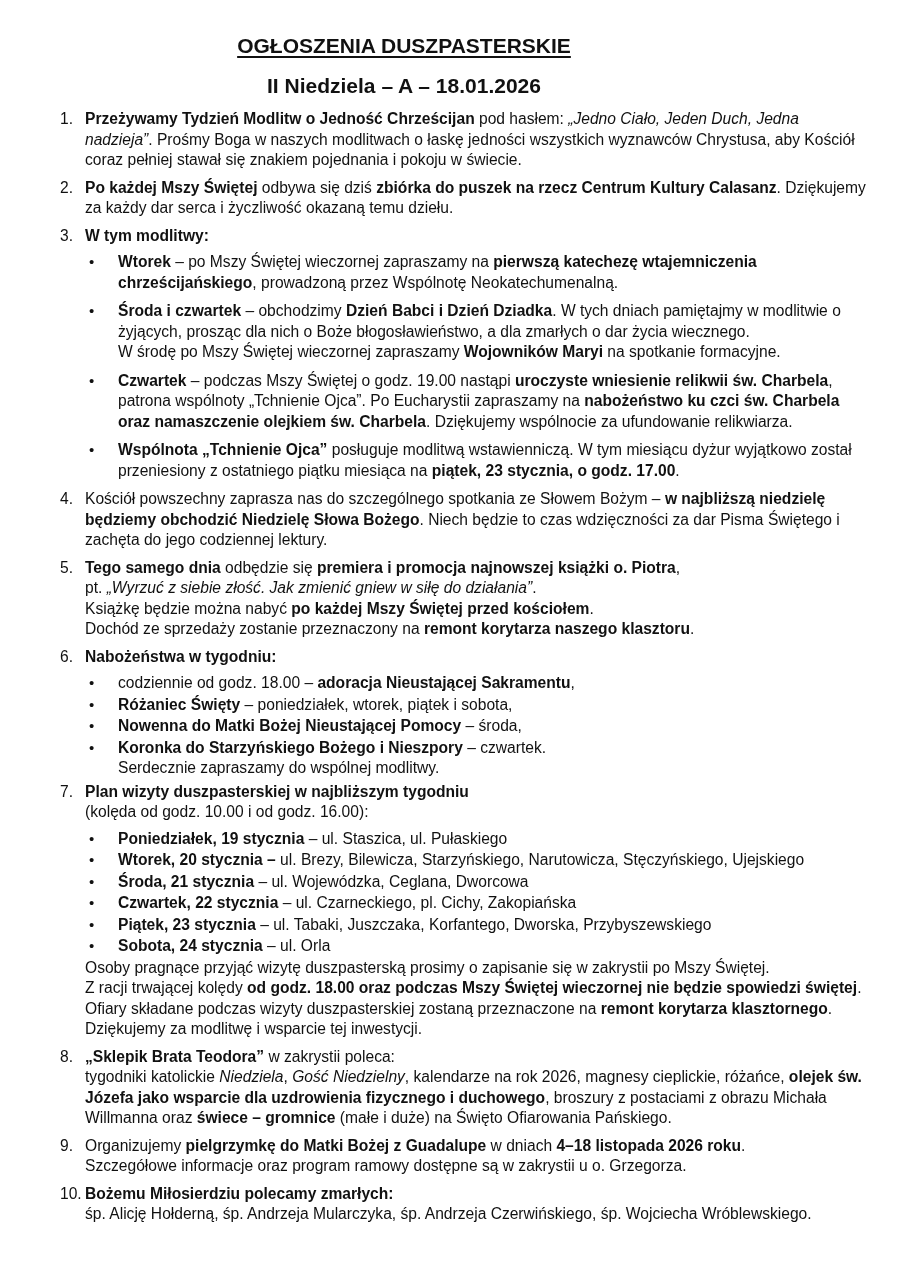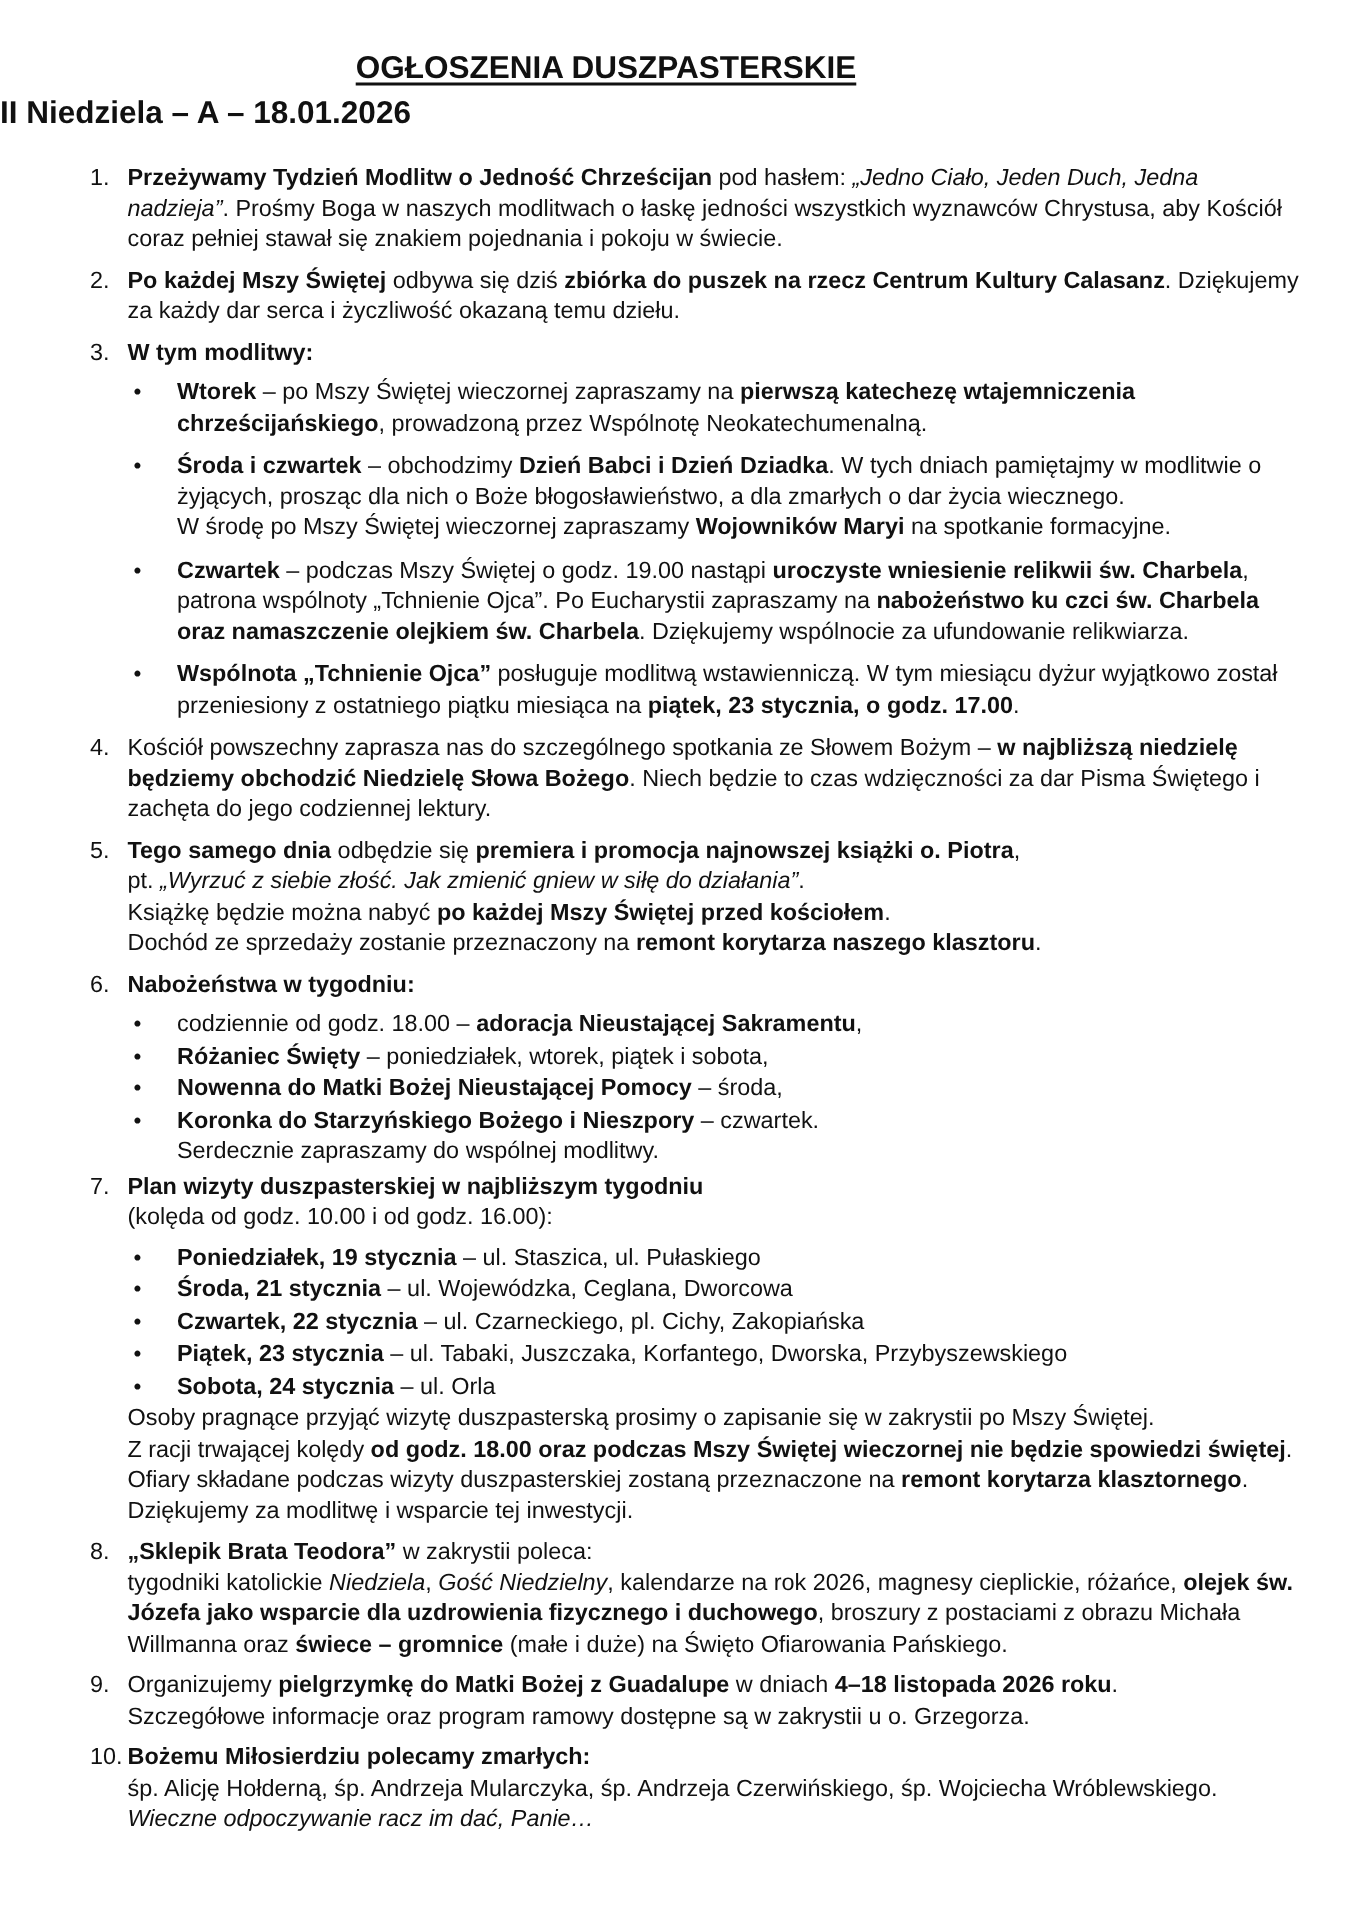--- a/index.html
+++ b/index.html
@@ -10,22 +10,22 @@
     font-size: 15.6px;
     line-height: 20.5px;
   }
   .page { position: relative; width: 808px; height: 1286px; }
   .title {
     position: absolute; left: 0; right: 0; top: 33px;
     text-align: center; font-weight: bold; font-size: 21px;
     line-height: 26px; text-decoration: underline; text-underline-offset: 3px;
   }
   .subtitle {
-    position: absolute; left: 0; right: 0; top: 63px;
-    font-weight: bold; font-size: 21px; line-height: 26px;
+    position: absolute; left: 0; right: 0; top: 73px;
+    text-align: center; font-weight: bold; font-size: 21px; line-height: 26px;
   }
   ol.main {
     position: absolute; left: 60px; top: 109px; width: 810px;
     margin: 0; padding: 0; list-style: none;
   }
   ol.main > li { position: relative; padding-left: 25px; margin-bottom: 7px; }
   ol.main > li > .num {
     position: absolute; left: 0; top: 0; width: 24px;
   }
   ol.main > li.tight { margin-bottom: 3px; }
@@ -81,33 +81,34 @@
           <li><b>Nowenna do Matki Bożej Nieustającej Pomocy</b><span> – środa,</span></li>
           <li><b>Koronka do Starzyńskiego Bożego i Nieszpory</b><span> – czwartek.</span></li>
         </ul>
         <div class="after-bullets" style="margin-left: 33px;"><span>Serdecznie zapraszamy do wspólnej modlitwy.</span></div>
       </li>
       <li>
         <span class="num">7.</span>
         <div><b>Plan wizyty duszpasterskiej w najbliższym tygodniu</b><br><span>(kolęda od godz. 10.00 i od godz. 16.00):</span></div>
         <ul class="sub compact" style="margin-left: -25px;">
           <li><b>Poniedziałek, 19 stycznia</b><span> – ul. Staszica, ul. Pułaskiego</span></li>
+          <li><b>Wtorek, 20 stycznia –</b><span> ul. Brezy, Bilewicza, Starzyńskiego, Narutowicza, Stęczyńskiego, Ujejskiego</span></li>
           <li><b>Środa, 21 stycznia</b><span> – ul. Wojewódzka, Ceglana, Dworcowa</span></li>
           <li><b>Czwartek, 22 stycznia</b><span> – ul. Czarneckiego, pl. Cichy, Zakopiańska</span></li>
           <li><b>Piątek, 23 stycznia</b><span> – ul. Tabaki, Juszczaka, Korfantego, Dworska, Przybyszewskiego</span></li>
           <li><b>Sobota, 24 stycznia</b><span> – ul. Orla</span></li>
         </ul>
         <div><span>Osoby pragnące przyjąć wizytę duszpasterską prosimy o zapisanie się w zakrystii po Mszy Świętej.</span><br><span>Z racji trwającej kolędy </span><b>od godz. 18.00 oraz podczas Mszy Świętej wieczornej nie będzie spowiedzi świętej</b><span>.</span><br><span>Ofiary składane podczas wizyty duszpasterskiej zostaną przeznaczone na </span><b>remont korytarza klasztornego</b><span>. Dziękujemy za modlitwę i wsparcie tej inwestycji.</span></div>
       </li>
       <li>
         <span class="num">8.</span>
         <div><b>„Sklepik Brata Teodora”</b><span> w zakrystii poleca:</span><br><span>tygodniki katolickie </span><i>Niedziela</i><span>, </span><i>Gość Niedzielny</i><span>, kalendarze na rok 2026, magnesy cieplickie, różańce, </span><b>olejek św. Józefa jako wsparcie dla uzdrowienia fizycznego i duchowego</b><span>, broszury z postaciami z obrazu Michała Willmanna oraz </span><b>świece – gromnice</b><span> (małe i duże) na Święto Ofiarowania Pańskiego.</span></div>
       </li>
       <li>
         <span class="num">9.</span>
         <div><span>Organizujemy </span><b>pielgrzymkę do Matki Bożej z Guadalupe</b><span> w dniach </span><b>4–18 listopada 2026 roku</b><span>.</span><br><span>Szczegółowe informacje oraz program ramowy dostępne są w zakrystii u o. Grzegorza.</span></div>
       </li>
       <li>
         <span class="num">10.</span>
-        <div><b>Bożemu Miłosierdziu polecamy zmarłych:</b><br><span>śp. Alicję Hołderną, śp. Andrzeja Mularczyka, śp. Andrzeja Czerwińskiego, śp. Wojciecha Wróblewskiego.</span><br><i>Wieczne odpoczywanie racz im dać, Panie…</i></div>
+        <div><b>Bożemu Miłosierdziu polecamy zmarłych:</b><br><span>śp. Alicję Hołderną, śp. Andrzeja Mularczyka, śp. Andrzeja Czerwińskiego, śp. Wojciecha Wróblewskiego.</span><br></div>
       </li>
     </ol>
 </div>
 
 </body></html>

